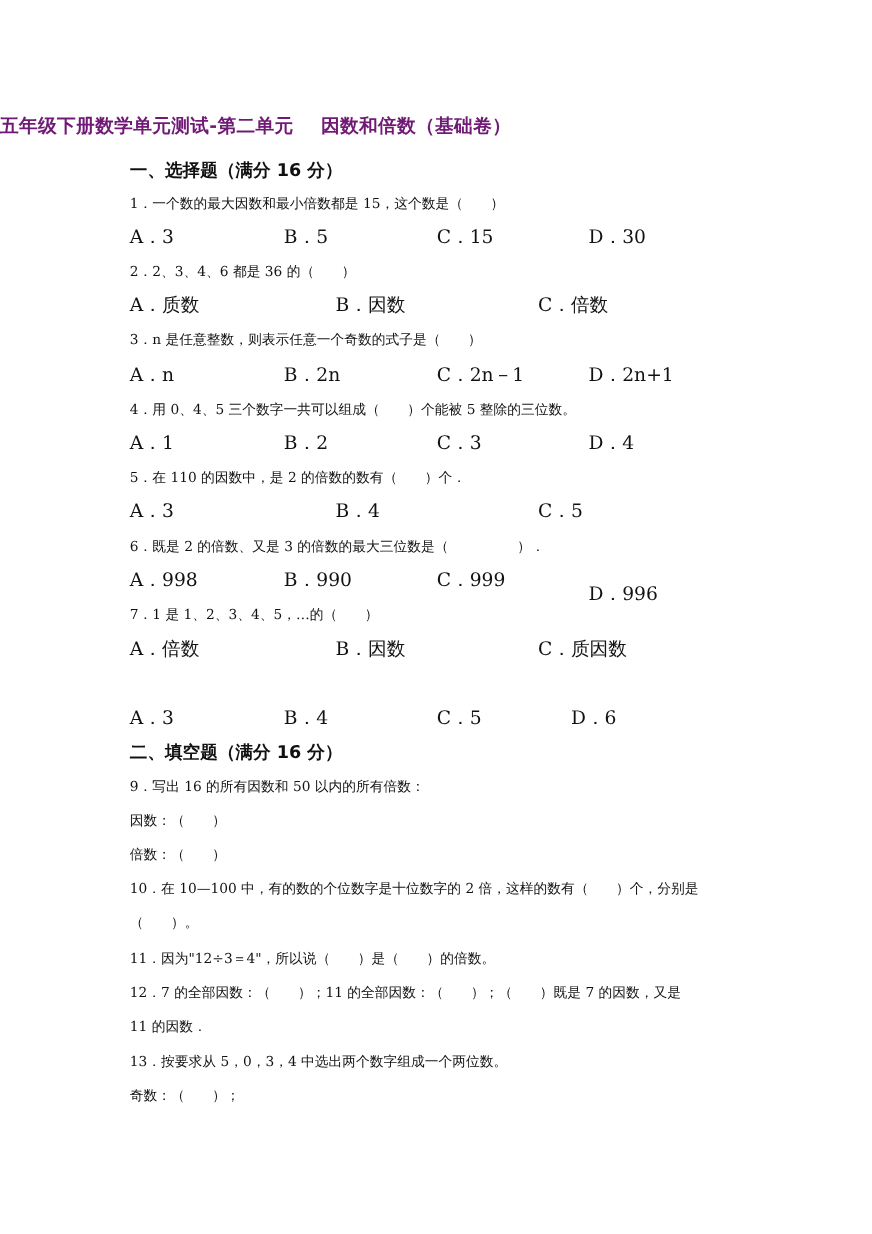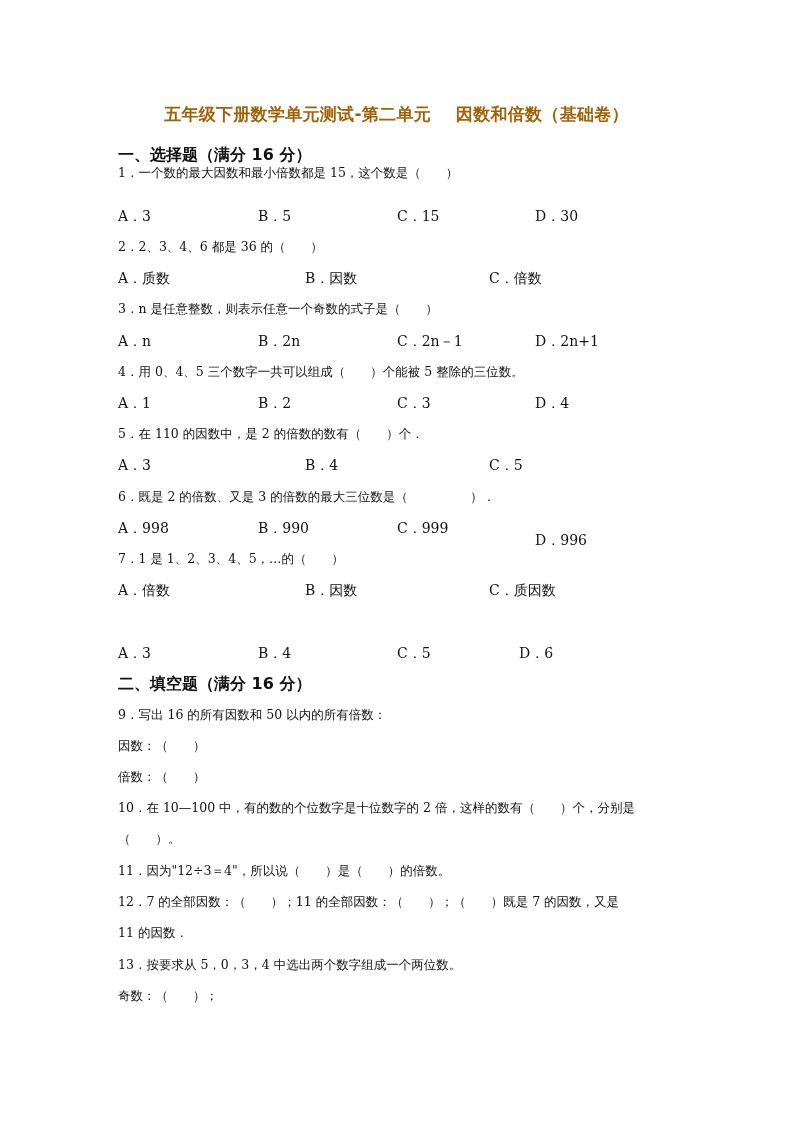--- a/index.html
+++ b/index.html
@@ -19,57 +19,56 @@
       position: absolute;
       left: 0; top: 0;
       width: 793px;
       height: 1122px;
     }
     .title {
       position: absolute;
       top: 103px;
       left: 0;
       width: 793px;
-      text-align: center;
       font-family: "DejaVu Sans", "Liberation Sans", sans-serif;
       font-weight: bold;
       font-size: 17px;
-      color: #a16207;
+      color: #701a75;
       letter-spacing: 0.3px;
       white-space: pre;
     }
     .line {
       position: absolute;
       left: 118px;
       font-size: 12.5px;
       line-height: 18px;
       white-space: pre;
     }
     .section {
       font-family: "DejaVu Sans", "Liberation Sans", sans-serif;
       font-weight: bold;
       font-size: 16px;
     }
     .opt {
       position: absolute;
-      font-size: 14px;
+      font-size: 17px;
       line-height: 18px;
       white-space: pre;
     }
   </style>
 </head>
 <body>
 
 <div class="page">
 
   <div class="title">五年级下册数学单元测试-第二单元    因数和倍数（基础卷）</div>
 
   <div class="line section" style="top:146px;">一、选择题（满分 16 分）</div>
 
-  <div class="line" style="top:164px;">1．一个数的最大因数和最小倍数都是 15，这个数是（　　）</div>
+  <div class="line" style="top:176px;">1．一个数的最大因数和最小倍数都是 15，这个数是（　　）</div>
   <div class="opt" style="top:207px; left:118px;">A．3</div>
   <div class="opt" style="top:207px; left:258px;">B．5</div>
   <div class="opt" style="top:207px; left:397px;">C．15</div>
   <div class="opt" style="top:207px; left:535px;">D．30</div>
 
   <div class="line" style="top:238px;">2．2、3、4、6 都是 36 的（　　）</div>
   <div class="opt" style="top:269px; left:118px;">A．质数</div>
   <div class="opt" style="top:269px; left:305px;">B．因数</div>
   <div class="opt" style="top:269px; left:489px;">C．倍数</div>
 

